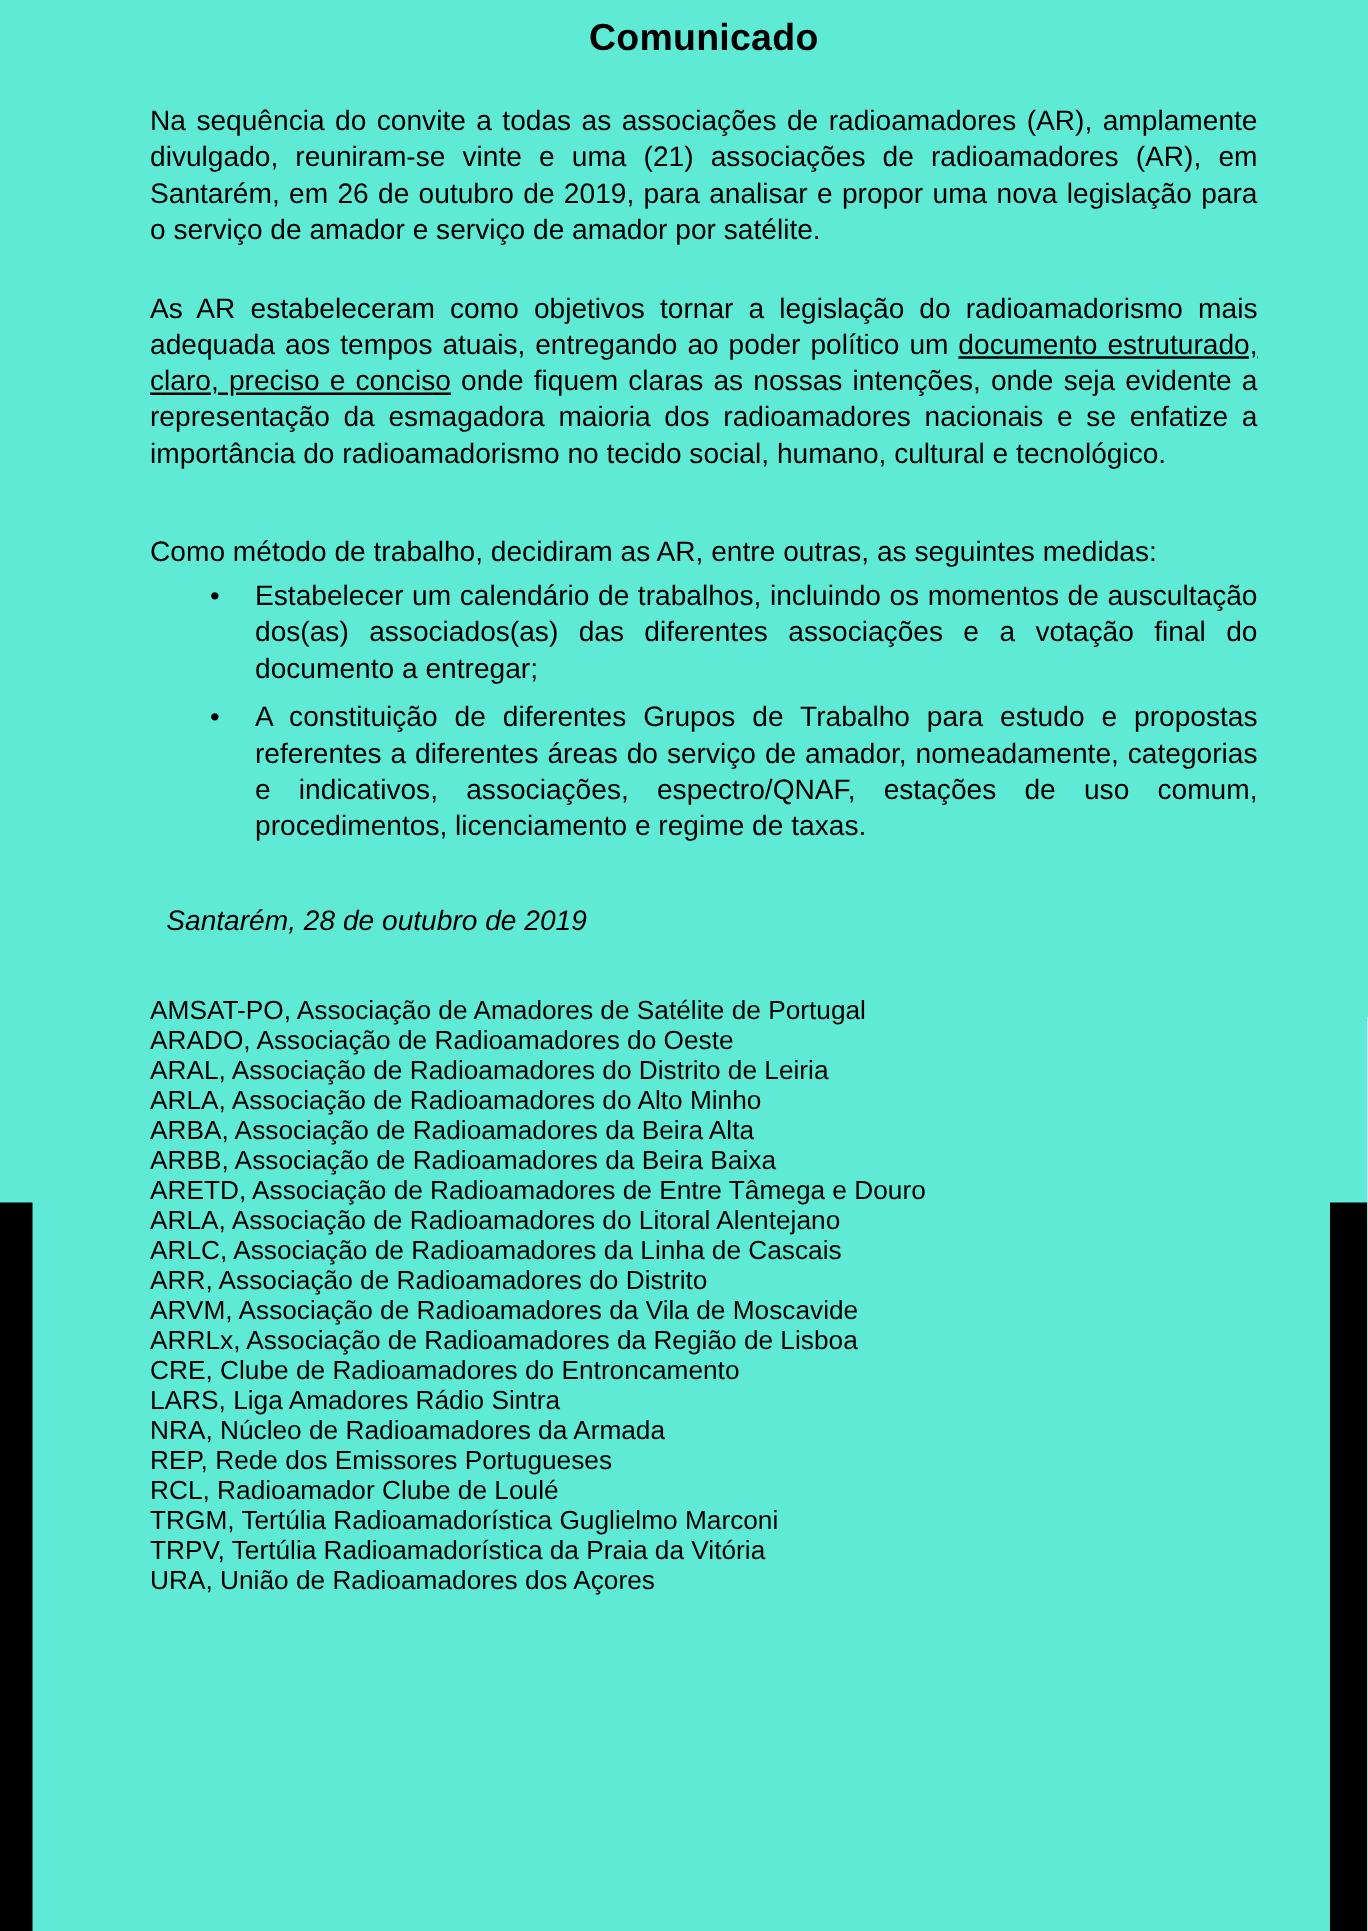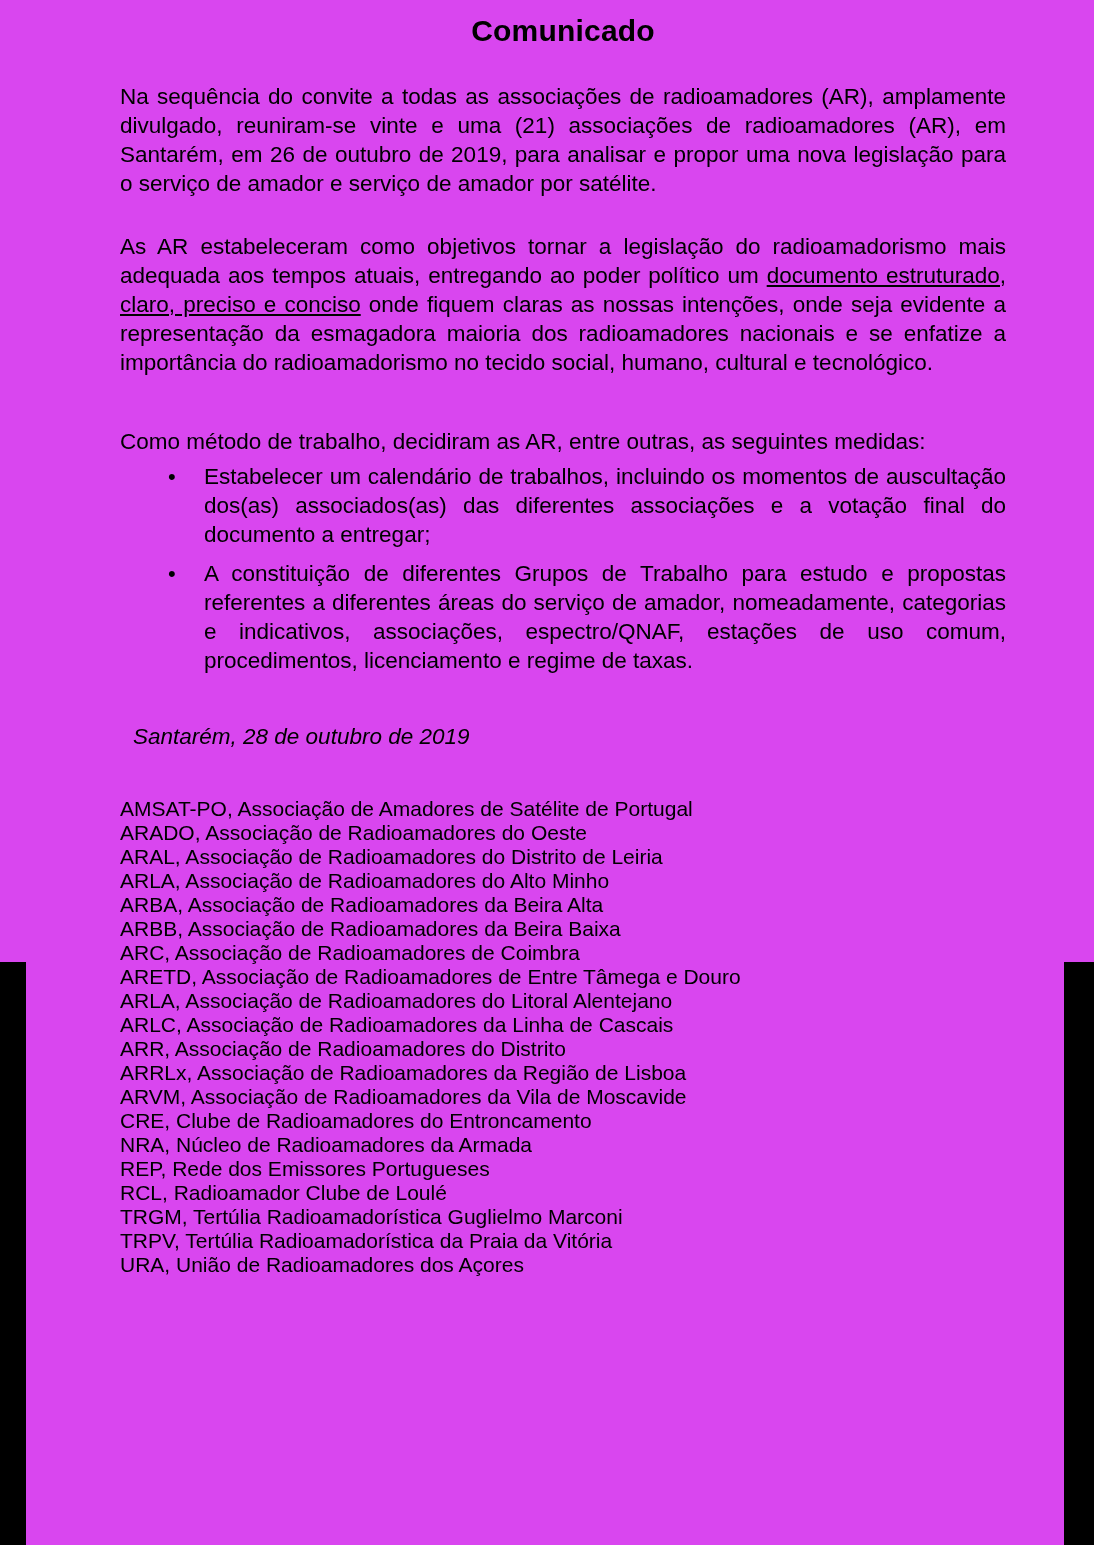--- a/index.html
+++ b/index.html
@@ -8,21 +8,21 @@
     background: #ffffff;
   }
   body {
     font-family: "Liberation Sans", sans-serif;
     color: #000000;
   }
   .page {
     position: relative;
     width: 1094px;
     height: 1545px;
-    background: #d946ef;
+    background: #5eead4;
     overflow: hidden;
     box-sizing: border-box;
   }
   
   .edge-bar {
     position: absolute;
     background: #000000;
   }
   .edge-bar.left {
     left: 0;
@@ -138,28 +138,28 @@
 
     <div class="gap-lg"></div>
 
     <ul class="assoc-list" id="signatories-list">
         <li>AMSAT-PO, Associação de Amadores de Satélite de Portugal</li>
         <li>ARADO, Associação de Radioamadores do Oeste</li>
         <li>ARAL, Associação de Radioamadores do Distrito de Leiria</li>
         <li>ARLA, Associação de Radioamadores do Alto Minho</li>
         <li>ARBA, Associação de Radioamadores da Beira Alta</li>
         <li>ARBB, Associação de Radioamadores da Beira Baixa</li>
-        <li>ARC, Associação de Radioamadores de Coimbra</li>
         <li>ARETD, Associação de Radioamadores de Entre Tâmega e Douro</li>
         <li>ARLA, Associação de Radioamadores do Litoral Alentejano</li>
         <li>ARLC, Associação de Radioamadores da Linha de Cascais</li>
         <li>ARR, Associação de Radioamadores do Distrito</li>
+        <li>ARVM, Associação de Radioamadores da Vila de Moscavide</li>
         <li>ARRLx, Associação de Radioamadores da Região de Lisboa</li>
-        <li>ARVM, Associação de Radioamadores da Vila de Moscavide</li>
         <li>CRE, Clube de Radioamadores do Entroncamento</li>
+        <li>LARS, Liga Amadores Rádio Sintra</li>
         <li>NRA, Núcleo de Radioamadores da Armada</li>
         <li>REP, Rede dos Emissores Portugueses</li>
         <li>RCL, Radioamador Clube de Loulé</li>
         <li>TRGM, Tertúlia Radioamadorística Guglielmo Marconi</li>
         <li>TRPV, Tertúlia Radioamadorística da Praia da Vitória</li>
         <li>URA, União de Radioamadores dos Açores</li>
       </ul>
 
   </div>
 </div>

